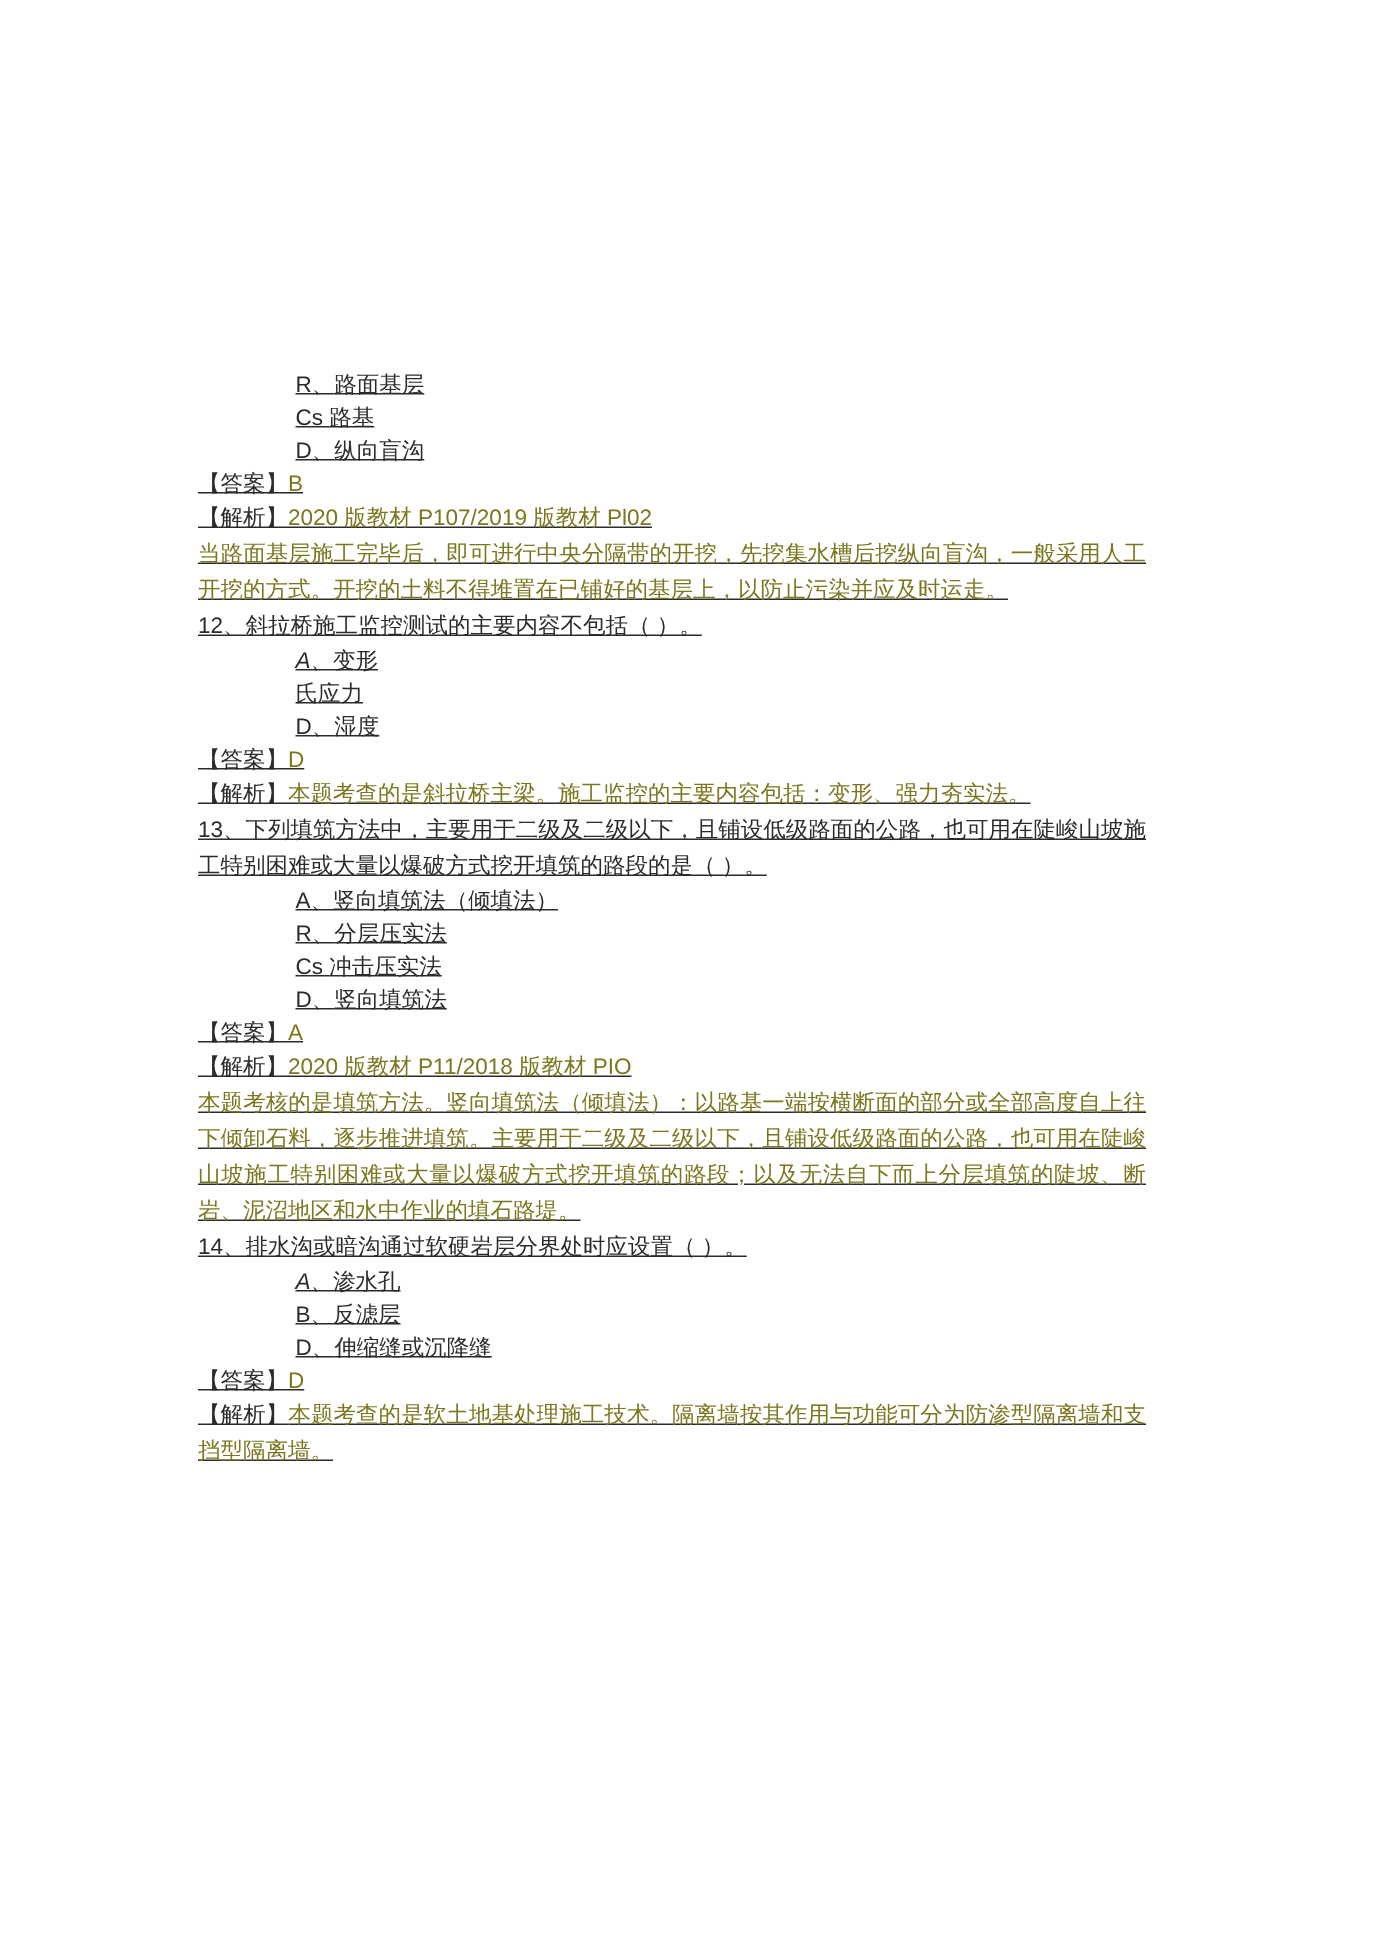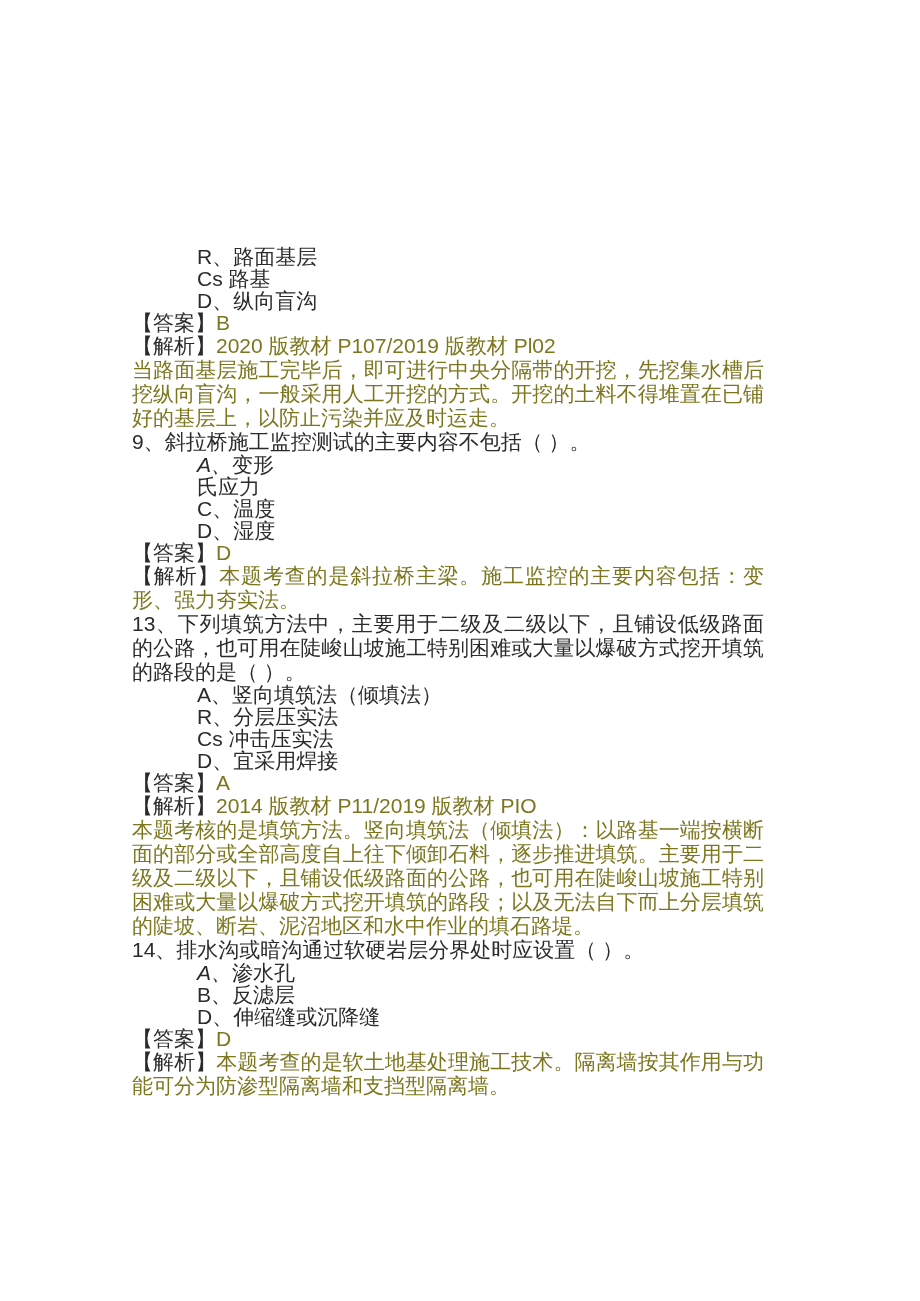--- a/index.html
+++ b/index.html
@@ -20,21 +20,22 @@
     left: 0; top: 0;
     width: 920px;
     height: 1301px;
     background: #ffffff;
   }
   .content {
     position: absolute;
     left: 132px;
     top: 246px;
     width: 632px;
-    font-size: 21px;
+    font-size: 15px;
+    text-decoration: underline;
   }
   .line {
     line-height: 22px;
     white-space: pre-wrap;
   }
   .q, .para {
     line-height: 24px;
     white-space: pre-wrap;
     text-align: justify;
   }
@@ -56,34 +57,33 @@
 <body style="--olive: #7c771f; color: rgb(43, 43, 43); background: rgb(255, 255, 255);">
 
 <div class="page">
   <div class="content" id="doc-content">
       <div class="line option"><span class="letter">R、</span><span>路面基层</span></div>
       <div class="line option"><span class="letter">Cs </span><span>路基</span></div>
       <div class="line option"><span class="letter">D、</span><span>纵向盲沟</span></div>
       <div class="line"><span class="lbl">【答案】</span><span class="olive">B</span></div>
       <div class="q"><span class="lbl">【解析】</span><span class="olive">2020 版教材 P107/2019 版教材 Pl02</span></div>
       <div class="para">当路面基层施工完毕后，即可进行中央分隔带的开挖，先挖集水槽后挖纵向盲沟，一般采用人工开挖的方式。开挖的土料不得堆置在已铺好的基层上，以防止污染并应及时运走。</div>
-      <div class="q">9、斜拉桥施工监控测试的主要内容不包括（ ）。</div>
+      <div class="q">12、斜拉桥施工监控测试的主要内容不包括（ ）。</div>
       <div class="line option"><span class="letter letter-italic">A、</span><span>变形</span></div>
       <div class="line option"><span class="letter"></span><span>氏应力</span></div>
-      <div class="line option"><span class="letter">C、</span><span>温度</span></div>
       <div class="line option"><span class="letter">D、</span><span>湿度</span></div>
       <div class="line"><span class="lbl">【答案】</span><span class="olive">D</span></div>
       <div class="q"><span class="lbl">【解析】</span><span class="olive">本题考查的是斜拉桥主梁。施工监控的主要内容包括：变形、强力夯实法。</span></div>
       <div class="q">13、下列填筑方法中，主要用于二级及二级以下，且铺设低级路面的公路，也可用在陡峻山坡施工特别困难或大量以爆破方式挖开填筑的路段的是（ ）。</div>
       <div class="line option"><span class="letter">A、</span><span>竖向填筑法（倾填法）</span></div>
       <div class="line option"><span class="letter">R、</span><span>分层压实法</span></div>
       <div class="line option"><span class="letter">Cs </span><span>冲击压实法</span></div>
-      <div class="line option"><span class="letter">D、</span><span>宜采用焊接</span></div>
+      <div class="line option"><span class="letter">D、</span><span>竖向填筑法</span></div>
       <div class="line"><span class="lbl">【答案】</span><span class="olive">A</span></div>
-      <div class="q"><span class="lbl">【解析】</span><span class="olive">2014 版教材 P11/2019 版教材 PIO</span></div>
+      <div class="q"><span class="lbl">【解析】</span><span class="olive">2020 版教材 P11/2018 版教材 PIO</span></div>
       <div class="para">本题考核的是填筑方法。竖向填筑法（倾填法）：以路基一端按横断面的部分或全部高度自上往下倾卸石料，逐步推进填筑。主要用于二级及二级以下，且铺设低级路面的公路，也可用在陡峻山坡施工特别困难或大量以爆破方式挖开填筑的路段；以及无法自下而上分层填筑的陡坡、断岩、泥沼地区和水中作业的填石路堤。</div>
       <div class="q">14、排水沟或暗沟通过软硬岩层分界处时应设置（ ）。</div>
       <div class="line option"><span class="letter letter-italic">A、</span><span>渗水孔</span></div>
       <div class="line option"><span class="letter">B、</span><span>反滤层</span></div>
       <div class="line option"><span class="letter">D、</span><span>伸缩缝或沉降缝</span></div>
       <div class="line"><span class="lbl">【答案】</span><span class="olive">D</span></div>
       <div class="q"><span class="lbl">【解析】</span><span class="olive">本题考查的是软土地基处理施工技术。隔离墙按其作用与功能可分为防渗型隔离墙和支挡型隔离墙。</span></div>
     </div>
 </div>
 

